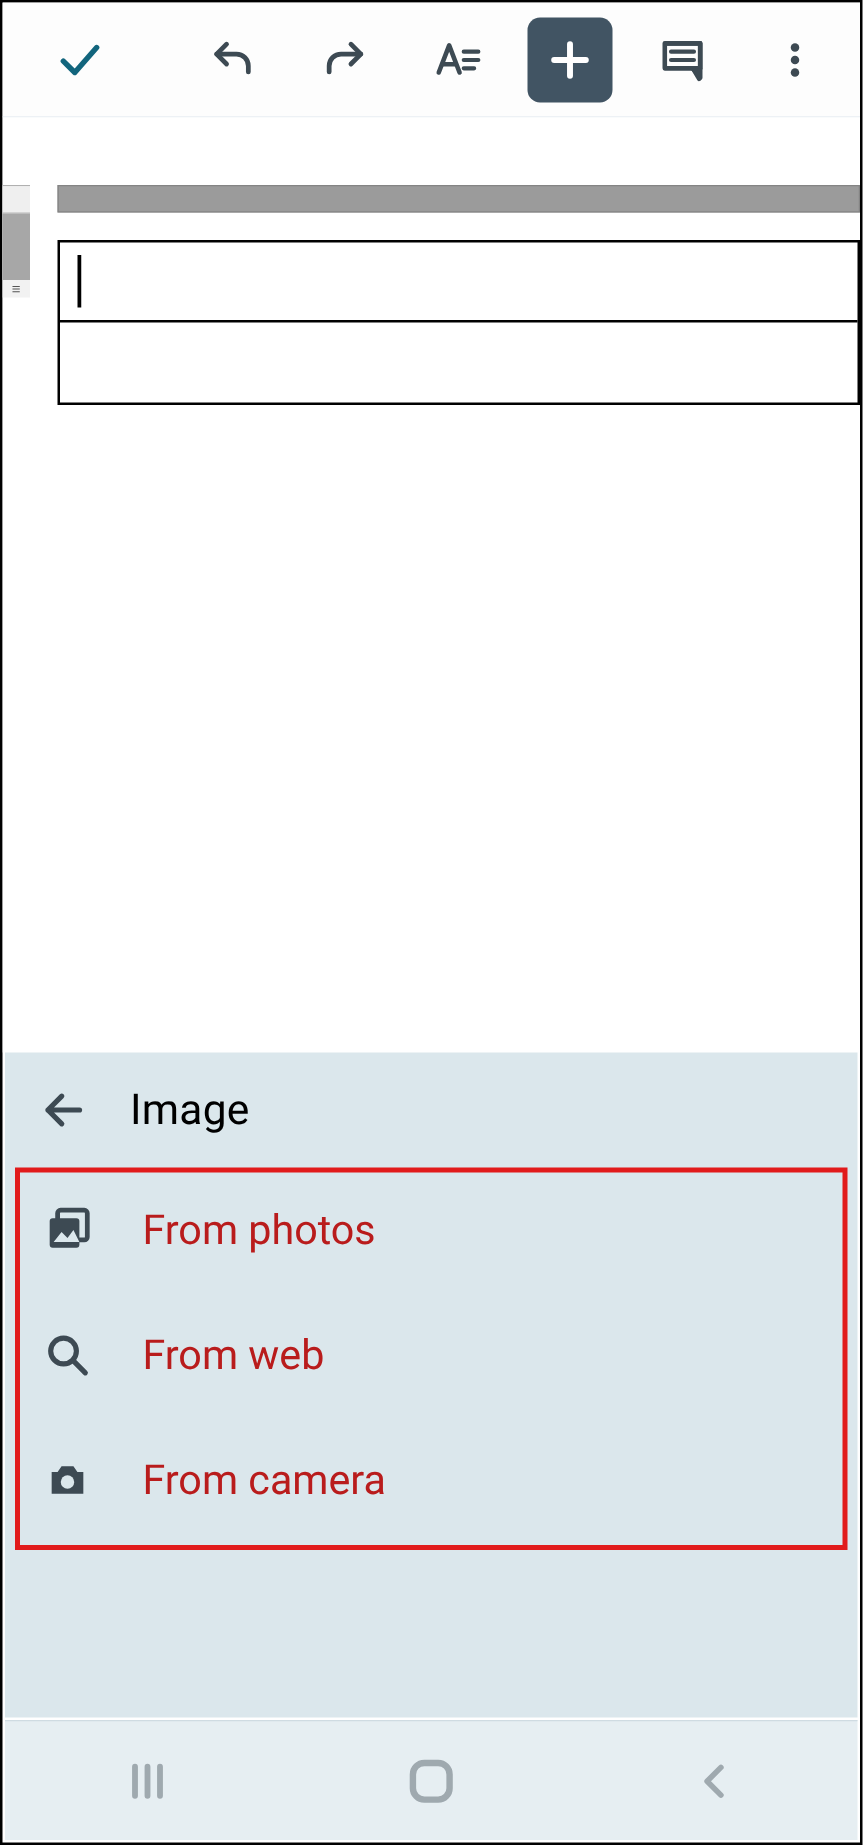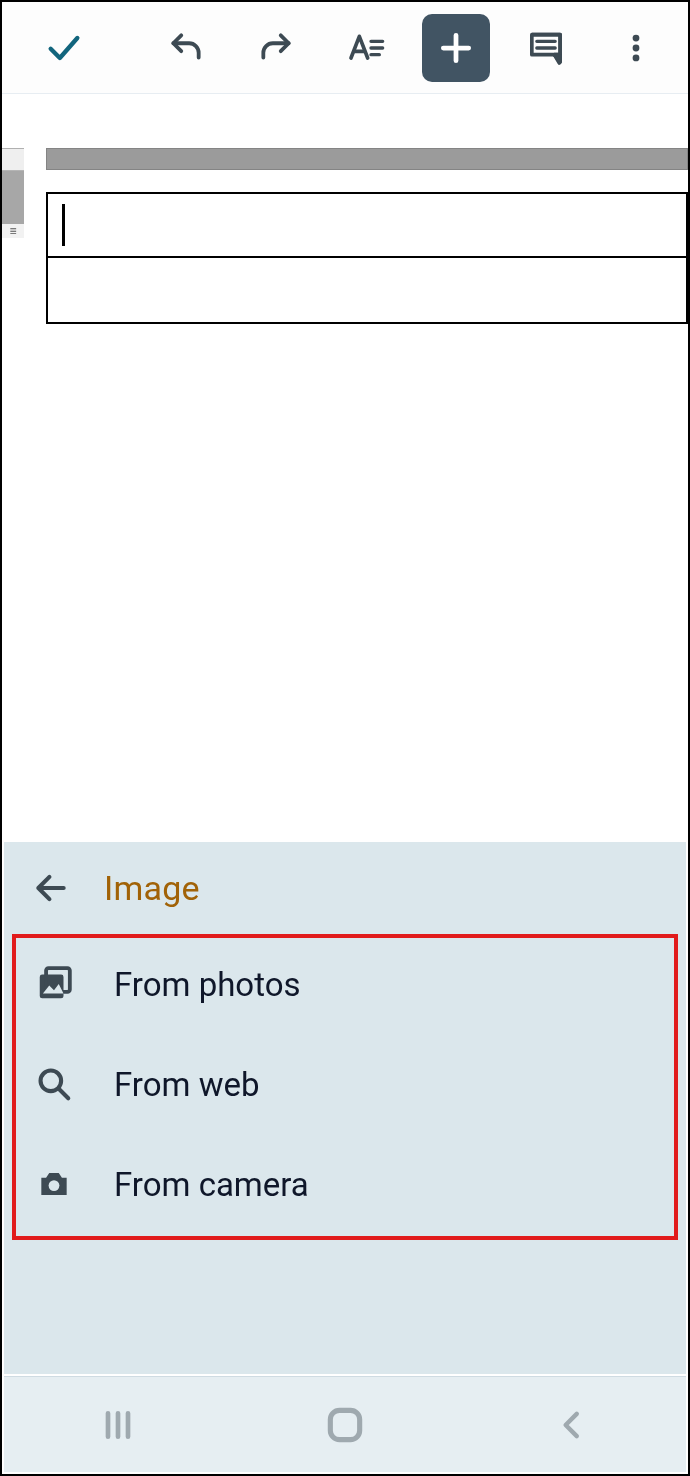--- a/index.html
+++ b/index.html
@@ -102,41 +102,41 @@
     background: #dbe7ec;
   }
   .panel-header {
     height: 92px;
     display:flex; align-items:center;
     padding: 0 28px;
     gap: 34px;
   }
   .panel-header .title {
     font-size: 34px;
-    color: #a16207;
+    color: #000000;
     letter-spacing: 0.2px;
   }
   .menu-highlight {
     position: absolute;
     left: 8px; right: 8px;
     top: 92px;
     height: 306px;
     border: 4px solid #e11b1b;
     pointer-events: none;
   }
   .menu-list { }
   .menu-item {
     height: 100px;
     display:flex; align-items:center;
     padding: 0 30px;
     gap: 40px;
   }
   .menu-item .mlabel {
     font-size: 33px;
-    color: #0f172a;
+    color: #b91c1c;
   }
   .mi-icon { width:40px;height:40px;display:flex;align-items:center;justify-content:center; }
 
   
   .sysnav {
     position: absolute;
     left: 2px; right: 2px; bottom: 2px;
     height: 96px;
     background: #e6eef2;
     border-top: 1px solid #cfdbe2;

